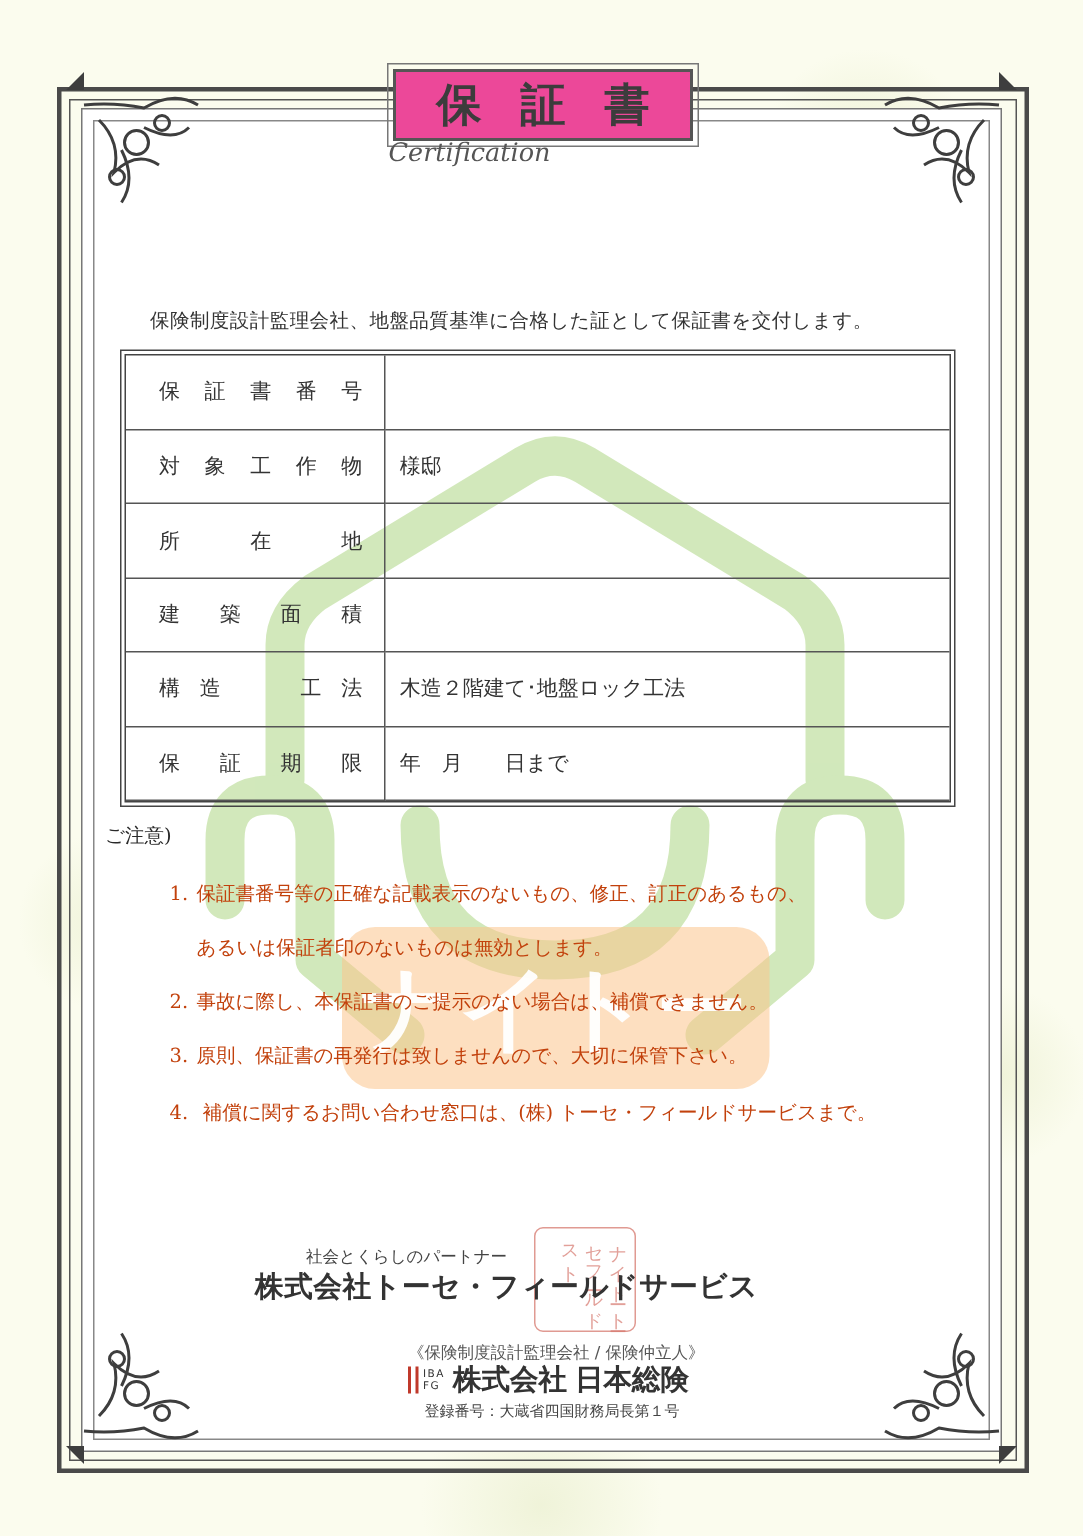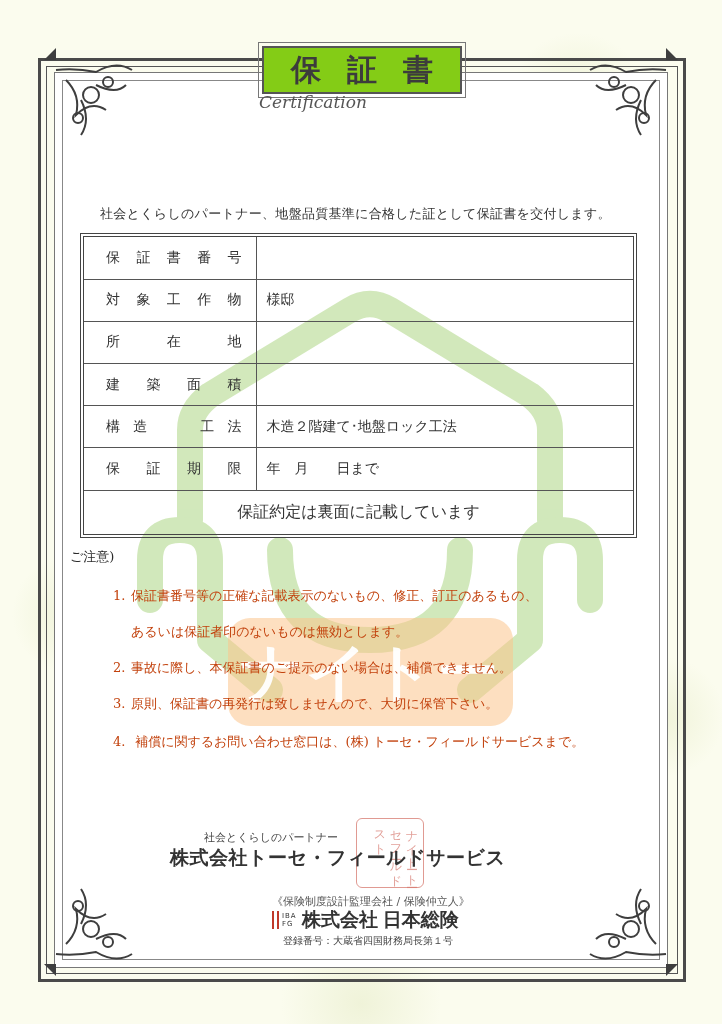--- a/index.html
+++ b/index.html
@@ -38,21 +38,21 @@
   .corner { position: absolute; width: 110px; height: 110px; }
   .corner svg { width: 100%; height: 100%; }
   .c-tl { left: 36px; top: 40px; }
   .c-tr { right: 36px; top: 40px; transform: scaleX(-1); }
   .c-bl { left: 36px; bottom: 40px; transform: scaleY(-1); }
   .c-br { right: 36px; bottom: 40px; transform: scale(-1,-1); }
 
   
   .title-plate {
     position: absolute; left: 262px; top: 46px; width: 200px; height: 48px;
-    background: #84cc16;
+    background: #ec4899;
     border: 2px solid #555;
     outline: 1px solid #777; outline-offset: 3px;
     display: flex; align-items: center; justify-content: center;
   }
   .title-text {
     font-family: "DejaVu Serif", serif;
     font-size: 30px; letter-spacing: 26px; color: #3c3c3c; padding-left: 26px;
     font-weight: bold;
   }
   .subtitle {
@@ -105,21 +105,21 @@
   .seal {
     position: absolute; left: 356px; top: 818px; width: 68px; height: 70px;
     border: 1.5px solid rgba(214,120,110,0.75); border-radius: 6px;
     color: rgba(214,120,110,0.7); font-family: "DejaVu Sans", sans-serif; font-size: 12px;
     writing-mode: vertical-rl; padding: 3px; line-height: 16px;
   }
   .insurer-role { position: absolute; left: 272px; top: 894px; font-family: "DejaVu Sans", sans-serif; font-size: 11px; color: #555; }
   .insurer { position: absolute; left: 272px; top: 907px; display: flex; align-items: center; }
   .insurer .bars { width: 7px; height: 18px; border-left: 2px solid #c0392b; border-right: 2px solid #c0392b; margin-right: 3px; }
   .insurer .ibafg { font-family: "DejaVu Sans", sans-serif; font-size: 7px; line-height: 8px; color: #333; width: 20px; letter-spacing: 1px; }
-  .insurer .name { font-family: Liberation Serif, serif; font-size: 19px; font-weight: bold; color: #333; }
+  .insurer .name { font-family: Liberation Sans, sans-serif; font-size: 19px; font-weight: bold; color: #333; }
   .reg { position: absolute; left: 283px; top: 934px; font-family: "DejaVu Sans", sans-serif; font-size: 10px; color: #444; text-align: right; }
 </style>
 </head>
 <body>
 
 <div class="frame-outer"></div>
 <div class="frame-mid"></div>
 <div class="paper"></div>
 <div class="inner-line"></div>
 
@@ -192,21 +192,21 @@
       <path d="M20 320 L20 280 Q20 250 50 250 Q80 250 80 280 L80 360 L140 410"></path>
       <path d="M460 320 L460 280 Q460 250 430 250 Q400 250 400 280 L400 360 L340 410"></path>
       <path d="M150 270 Q150 360 240 360 Q330 360 330 270"></path>
     </g>
   </svg>
 </div>
 <div class="wm-badge">
   <span>ナイトー</span>
 </div>
 
-<div class="intro">社会とくらしのパートナー、地盤品質基準に合格した証として保証書を交付します。</div>
+<div class="intro">保険制度設計監理会社、地盤品質基準に合格した証として保証書を交付します。</div>
 
 <div class="cert-table-wrap">
   <table class="cert">
     <tbody>
         <tr>
       <td class="lbl">
             <div class="lbl-inner">
         <span>保</span>
               <span>証</span>
               <span>書</span>
@@ -263,23 +263,20 @@
     <tr>
       <td class="lbl">
             <div class="lbl-inner">
         <span>保</span>
               <span>証</span>
               <span>期</span>
               <span>限</span>
       </div>
           </td>
       <td class="val-indent">年　月　　日まで</td>
-    </tr>
-    <tr class="footer">
-      <td colspan="2">保証約定は裏面に記載しています</td>
     </tr>
   </tbody>
     </table>
 </div>
 
 <div class="notes-head">ご注意)</div>
 <div class="note" style="top:587px"><span class="num">1.</span><span>保証書番号等の正確な記載表示のないもの、修正、訂正のあるもの、</span></div>
 <div class="note" style="top:623px; left:131px"><span>あるいは保証者印のないものは無効とします。</span></div>
 <div class="note" style="top:659px"><span class="num">2.</span><span>事故に際し、本保証書のご提示のない場合は、補償できません。</span></div>
 <div class="note" style="top:695px"><span class="num">3.</span><span>原則、保証書の再発行は致しませんので、大切に保管下さい。</span></div>

